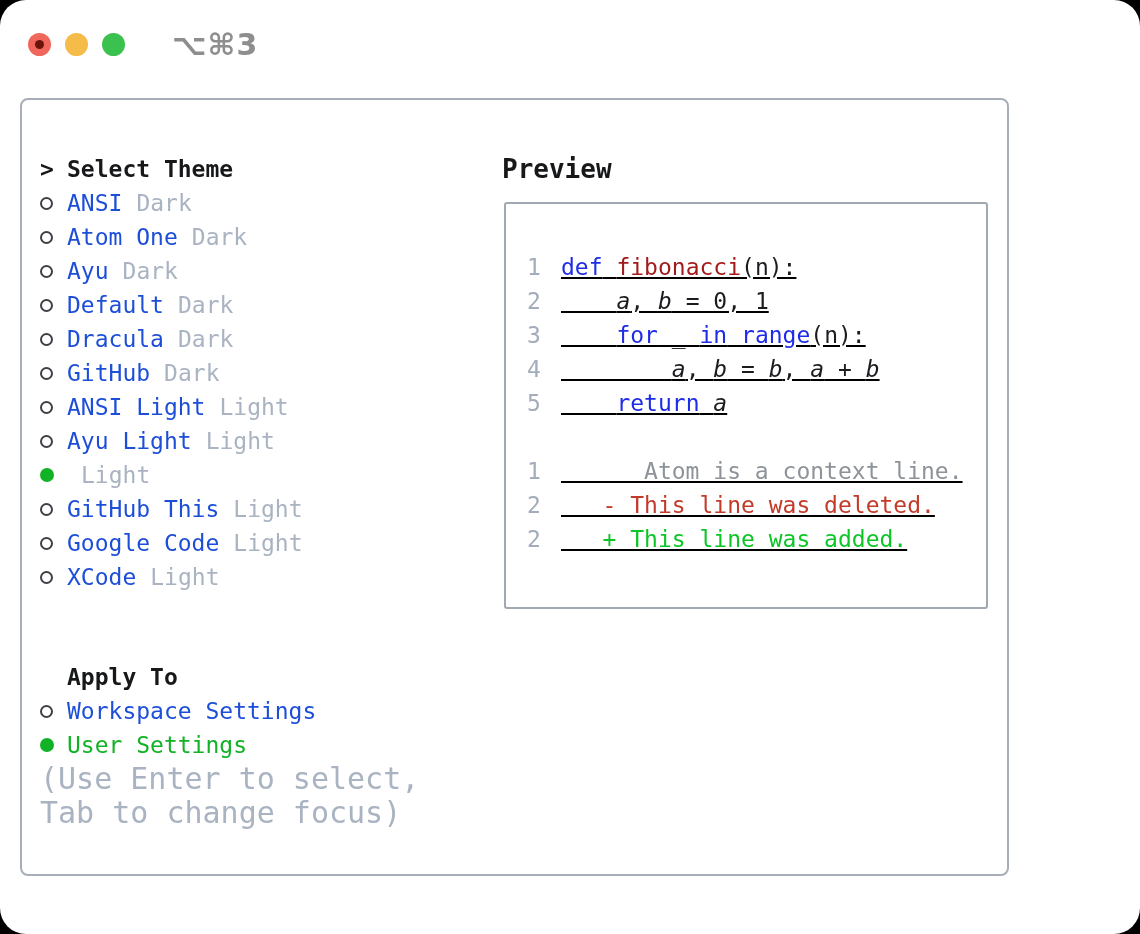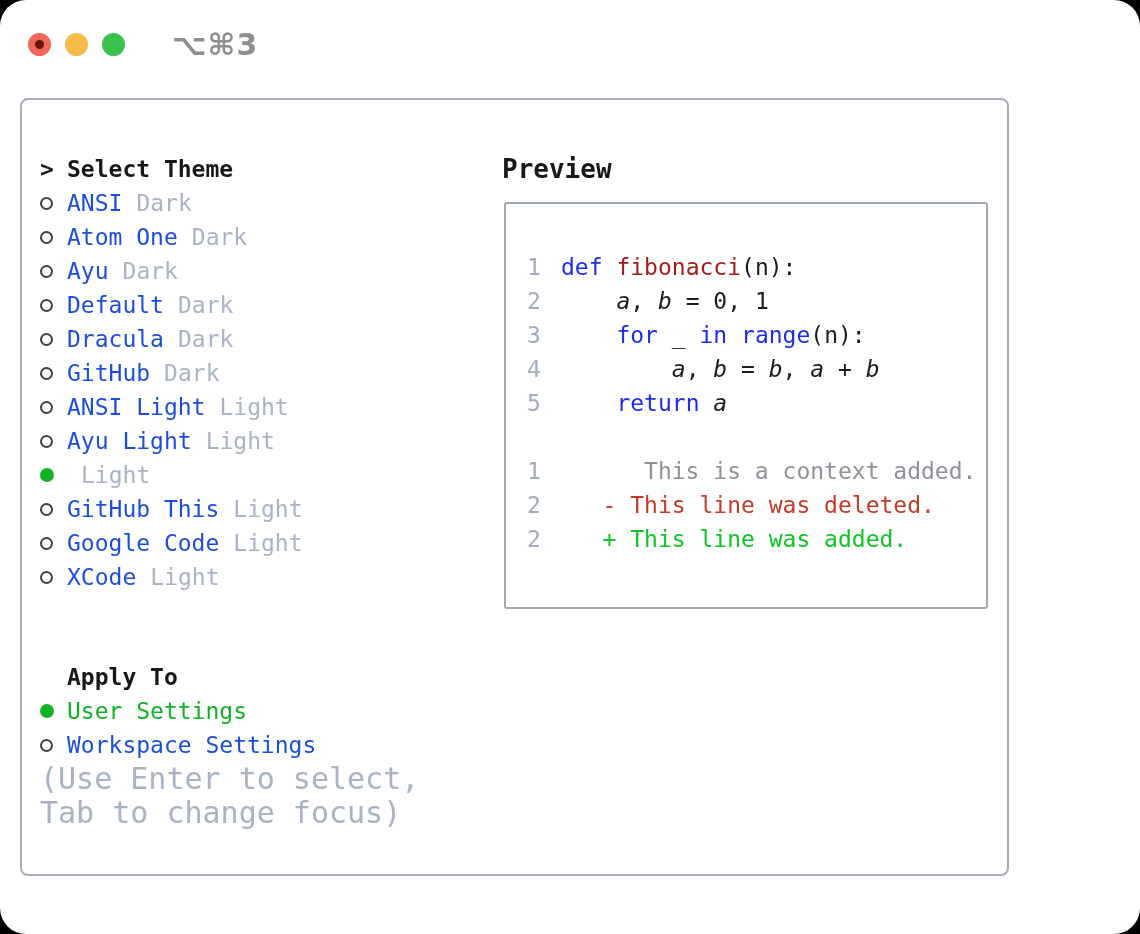--- a/index.html
+++ b/index.html
@@ -41,21 +41,21 @@
     font-size:30px;line-height:34px;color:#a9b3c1;
   }
   
   .preview-title{position:absolute;left:480px;top:52px;height:34px;display:flex;align-items:center;
     font-size:26px;font-weight:bold;color:#17181a;}
   .preview-box{
     position:absolute;left:482px;top:102px;width:484px;height:407px;
     border:2px solid #a0a8b2;border-radius:3px;box-sizing:border-box;background:#fff;
     overflow:hidden;
   }
-  .code-lines{padding:46px 16px 0 21px;}
+  .code-lines{padding:46px 16px 0 21px;text-decoration:underline;}
   .code-row{height:34px;font-size:23px;white-space:pre;line-height:34px;}
   .ln{display:inline-block;width:34px;color:#a3acbb;}
   .tk-pl{color:#1b1c1f;}
   .tk-kw{color:#1e2be7;}
   .tk-fn{color:#a31b1b;}
   .tk-var{color:#1b1c1f;font-style:italic;}
   .tk-ctx{color:#8d9399;}
   .tk-del{color:#c33a29;}
   .tk-add{color:#0dc626;}
 </style>
@@ -95,37 +95,37 @@
           <div class="row"><span class="marker"><span class="radio"></span></span><span class="item-name">XCode</span><span class="item-tag">Light</span></div>
         </div>
     </div>
 
     <div class="apply-block">
       <div class="row">
         <span class="marker"></span>
         <span class="header-text">Apply To</span>
       </div>
       <div id="apply-items">
+          <div class="row"><span class="marker"><span class="radio"></span></span><span class="item-name">Workspace Settings</span></div>
           <div class="row"><span class="marker"><span class="radio selected"></span></span><span class="item-name selected">User Settings</span></div>
-          <div class="row"><span class="marker"><span class="radio"></span></span><span class="item-name">Workspace Settings</span></div>
         </div>
     </div>
 
     <div class="help">(Use Enter to select, Tab to change focus)</div>
 
     <div class="preview-title">Preview</div>
 
     <div class="preview-box">
       <div class="code-lines" id="code-lines">
           <div class="code-row"><span class="ln">1</span><span class="tk-kw">def</span><span class="tk-pl"> </span><span class="tk-fn">fibonacci</span><span class="tk-pl">(n):</span></div>
           <div class="code-row"><span class="ln">2</span><span class="tk-pl">    </span><span class="tk-var">a</span><span class="tk-pl">, </span><span class="tk-var">b</span><span class="tk-pl"> = 0, 1</span></div>
           <div class="code-row"><span class="ln">3</span><span class="tk-pl">    </span><span class="tk-kw">for</span><span class="tk-pl"> _ </span><span class="tk-kw">in</span><span class="tk-pl"> </span><span class="tk-kw">range</span><span class="tk-pl">(n):</span></div>
           <div class="code-row"><span class="ln">4</span><span class="tk-pl">        </span><span class="tk-var">a</span><span class="tk-pl">, </span><span class="tk-var">b</span><span class="tk-pl"> = </span><span class="tk-var">b</span><span class="tk-pl">, </span><span class="tk-var">a</span><span class="tk-pl"> + </span><span class="tk-var">b</span></div>
           <div class="code-row"><span class="ln">5</span><span class="tk-pl">    </span><span class="tk-kw">return</span><span class="tk-pl"> </span><span class="tk-var">a</span></div>
           <div class="code-row"><span class="ln"></span></div>
-          <div class="code-row"><span class="ln">1</span><span class="tk-ctx">      This is a context added.</span></div>
+          <div class="code-row"><span class="ln">1</span><span class="tk-ctx">      Atom is a context line.</span></div>
           <div class="code-row"><span class="ln">2</span><span class="tk-del">   - This line was deleted.</span></div>
           <div class="code-row"><span class="ln">2</span><span class="tk-add">   + This line was added.</span></div>
         </div>
     </div>
 
   </div>
 </div>
 
 </body></html>

